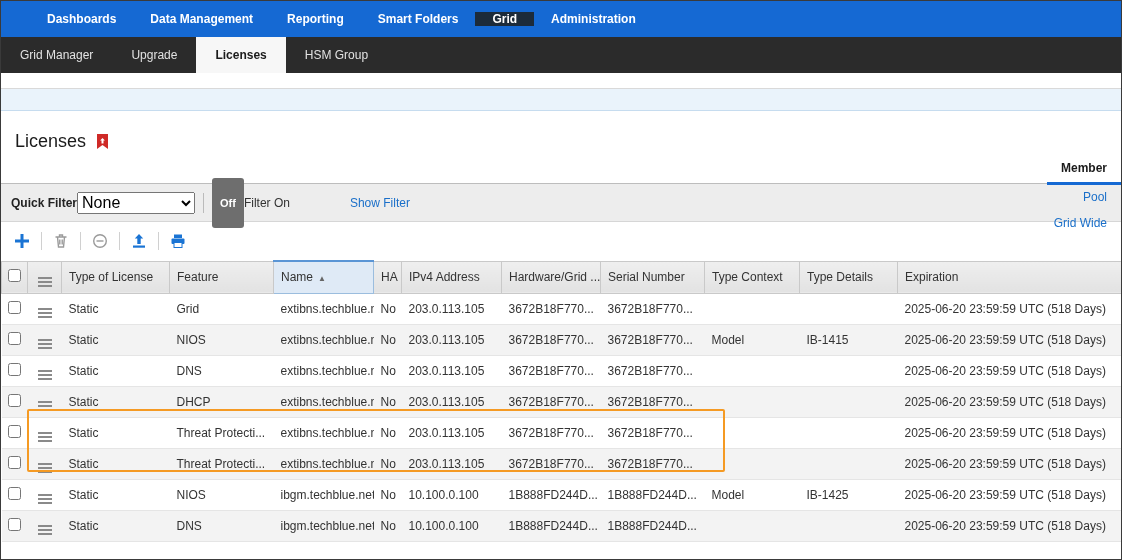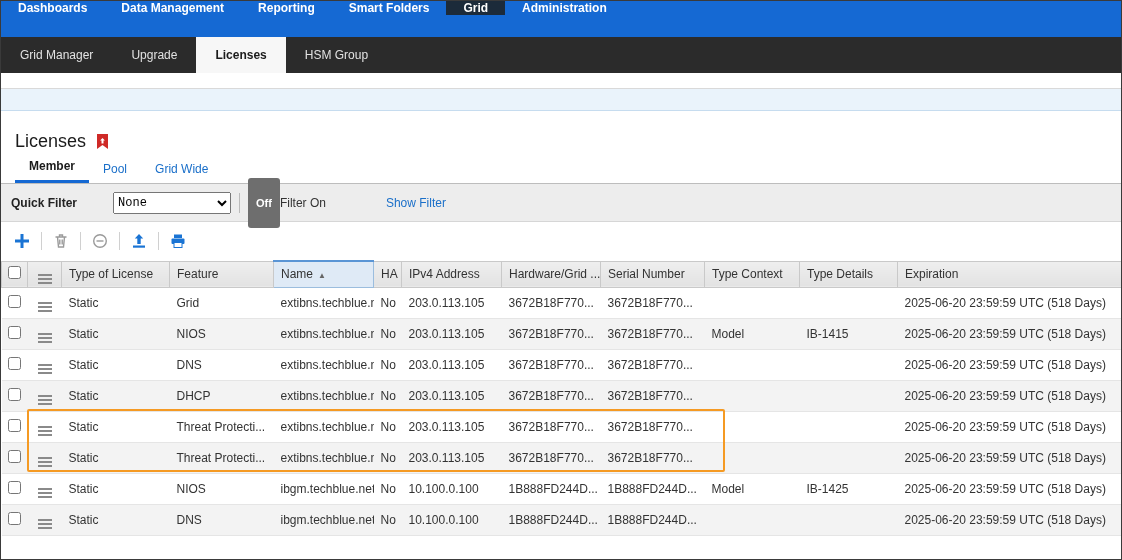--- a/index.html
+++ b/index.html
@@ -4,21 +4,21 @@
 <style>
   * { box-sizing: border-box; margin: 0; padding: 0; }
   html,body { width:1122px; height:560px; }
   body {
     font-family: "Liberation Sans", sans-serif;
     background:#fff; color:#333; overflow:hidden;
   }
   .app { width:1122px; height:560px; border:1px solid #3a3a3a; overflow:hidden; background:#fff; }
 
   
-  .topnav { height:36px; background:#1569d3; display:flex; align-items:flex-start; }
+  .topnav { height:36px; background:#1569d3; display:flex; align-items:center;padding-left:29px; }
   .topnav .nav-item {
     display:flex; align-items:center; padding:0 17px;
     color:#fff; font-size:12px; font-weight:bold; cursor:pointer; white-space:nowrap;
   }
   .topnav .nav-item.active { background:#1c2b3a; }
 
   
   .subnav { height:36px; background:#2b2b2b; display:flex; align-items:stretch; }
   .subnav .nav-item {
     display:flex; align-items:center; padding:0 19px;
@@ -29,51 +29,51 @@
   
   .band-white { height:16px; background:#fff; border-bottom:1px solid #d9d9d9; }
   .band-blue  { height:22px; background:#eaf3fb; border-bottom:1px solid #c6dcef; }
 
   
   .title-row { display:flex; align-items:center; gap:10px; padding:15px 0 0 14px; height:45px; }
   .page-title { font-size:18px; color:#1b1b1b; }
   .flag-icon { display:inline-flex; margin-top:2px; }
 
   
-  .view-tabs { display:flex; align-items:flex-end; gap:0; padding-left:14px; border-bottom:1px solid #bdbdbd; height:28px; }
+  .view-tabs { display:flex; align-items:flex-end; gap:0; padding-left:14px; border-bottom:1px solid #bdbdbd; height:28px;flex-direction:column; }
   .view-tab { font-size:12px; padding:5px 14px 7px; cursor:pointer; color:#1a6fc9; }
   .view-tab.active { color:#1b1b1b; font-weight:bold; border-bottom:3px solid #1569d3; }
 
   
   .filter-bar {
     height:38px; background:#ededed; border-bottom:1px solid #d6d6d6;
     display:flex; align-items:center; padding-left:10px; 
   }
   .filter-label { font-size:12px; font-weight:bold; color:#222; }
-  .filter-select { font-size:12px; height:22px; width:118px; font-family:Liberation Mono, monospace;margin-left:36px; }
+  .filter-select { font-size:16px; height:22px; width:118px; font-family:Liberation Sans, sans-serif; }
   .vsep { width:1px; height:20px; background:#bbb; margin:0 8px; }
   .toggle-pill {
     background:#6e6e6e; color:#fff; font-size:11px; font-weight:bold;
     border-radius:3px; padding:19px 8px; cursor:pointer; border:none;
   }
   .toggle-caption { font-size:12px; color:#333; }
   .show-filter { font-size:12px; color:#1a6fc9; margin-left:60px; cursor:pointer; text-decoration:none; }
 
   
   .toolbar { height:38px; display:flex; align-items:center; gap:6px; padding-left:10px; background:#fff; }
   .tool-btn { display:inline-flex; align-items:center; justify-content:center; width:22px; height:22px; cursor:pointer; }
   .tool-sep { width:1px; height:18px; background:#d0d0d0; margin:0 2px; }
 
   
   .table-wrap { position:relative; }
   table { border-collapse:collapse; table-layout:fixed; width:1122px; font-size:12px; }
   thead th {
     background:linear-gradient(#efefef,#e2e2e2);
     border:1px solid #c9c9c9; border-left:none;
-    height:26px; font-weight:normal; color:#333; text-align:left;
+    height:32px; font-weight:normal; color:#333; text-align:left;
     padding:0 7px; white-space:nowrap; overflow:hidden;
   }
   thead th.first { border-left:1px solid #c9c9c9; }
   thead th.sorted {
     background:#dfeaf6; border-color:#9bbdde; border-top:2px solid #5a95d5;
   }
   thead th.sorted .arrow { font-size:8px; color:#666; margin-left:5px; }
   tbody td {
     height:31px; padding:0 7px; border-bottom:1px solid #e5e5e5;
     white-space:nowrap; overflow:hidden; color:#333;

